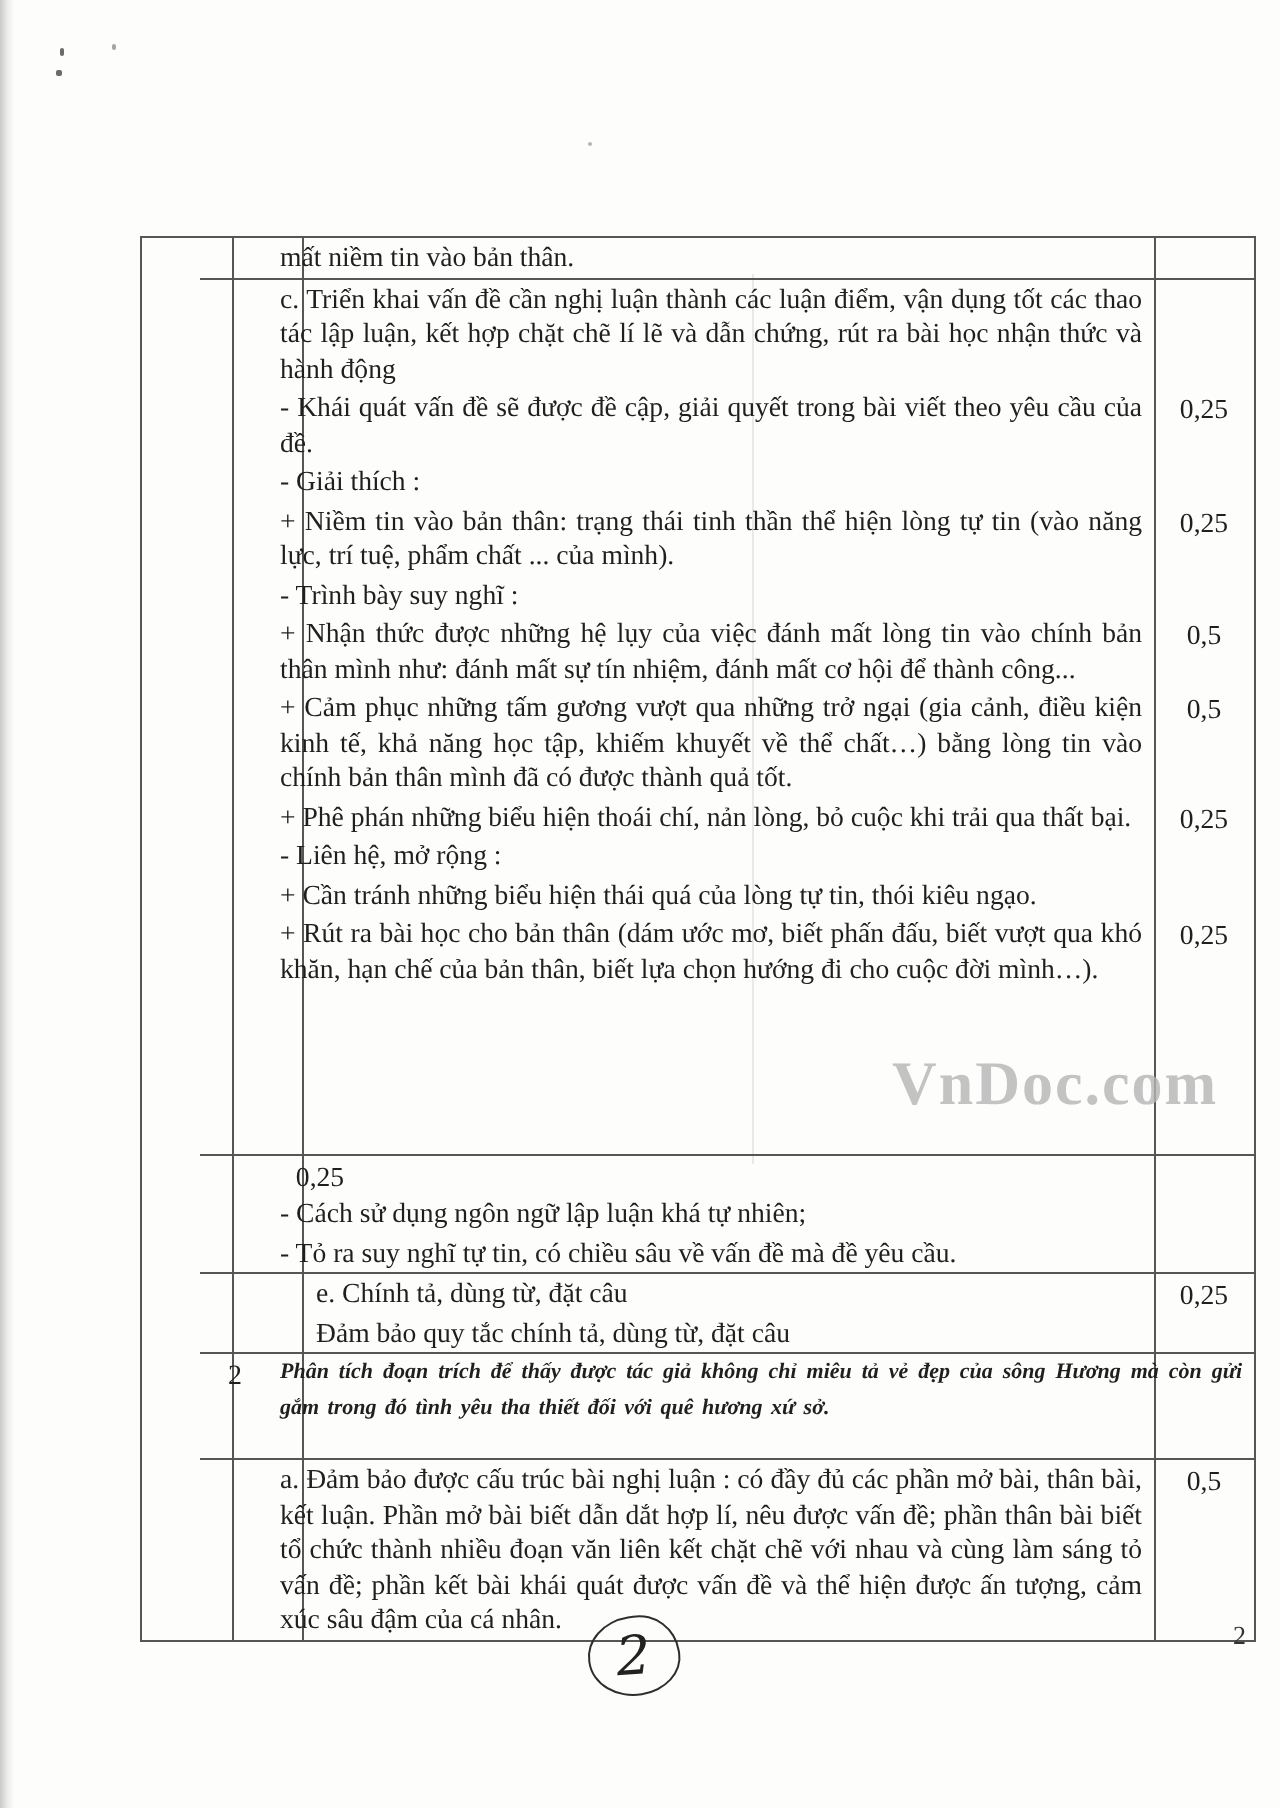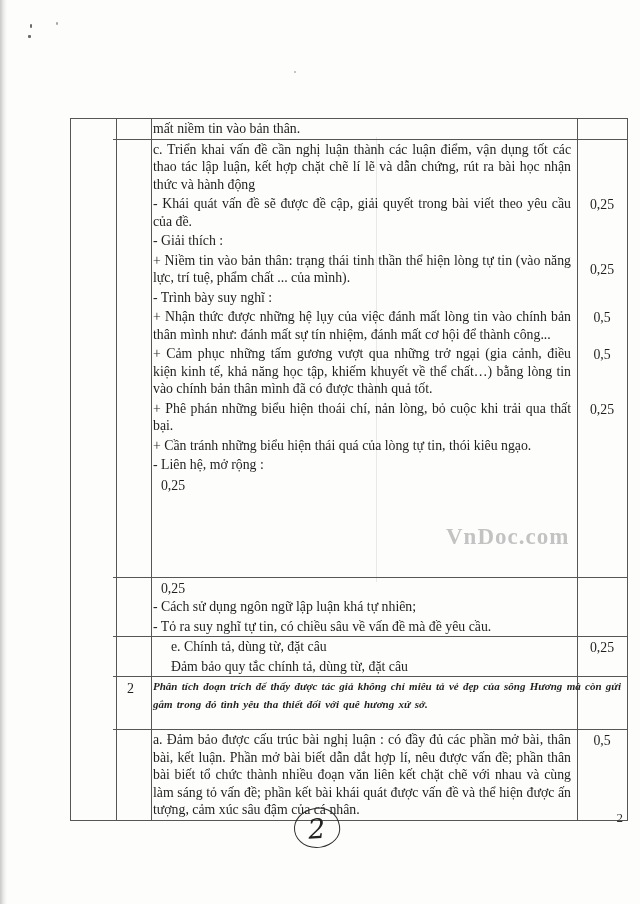--- a/index.html
+++ b/index.html
@@ -19,38 +19,38 @@
   #rubric-table{
     position:absolute;left:70px;top:118px;width:556px;
     border:1px solid #565656;
     font-size:13.8px;line-height:17.5px;
   }
   .col1-lane{position:absolute;left:0;top:0;bottom:0;width:45px;border-right:1px solid #565656;}
   .vline{position:absolute;top:0;bottom:0;width:1px;background:#565656;}
   .vline.c23{left:80px;}
   .vline.cpts{left:506px;}
   .artifact-vline{position:absolute;left:305px;top:18px;height:445px;width:1px;background:rgba(60,60,60,.10);}
-  #table-rows{margin-left:42px;position:relative;}
+  #table-rows{margin-left:29px;position:relative;}
   .trow{display:flex;}
   .trow + .trow{border-top:1px solid #565656;}
   .num-cell{width:35px;flex:0 0 35px;text-align:center;padding-top:3px;font-size:14px;}
   .content-cell{flex:1;display:flex;flex-direction:column;min-width:0;}
   .group{display:flex;}
-  .group.vc{align-items:center;}
+  .group.vc{align-items:flex-start;}
   .gtext{flex:1;padding:1px 6px 1px 5px;text-align:justify;min-width:0;}
   .gtext.single{text-align:left;}
   .gscore{width:50px;flex:0 0 50px;text-align:center;padding-top:2px;}
   .trow.bold .gtext{font-weight:700;font-size:11px;line-height:17.6px;word-spacing:1.5px;font-style:italic;}
   .trow.bold .gscore{font-weight:700;}
 
   
   #watermark{
     position:absolute;left:446px;top:524px;z-index:5;
     font-family:"Liberation Serif","DejaVu Serif",serif;
-    font-weight:700;font-size:23px;letter-spacing:1px;
+    font-weight:700;font-size:31px;letter-spacing:1px;
     color:#b5b5b5;opacity:.8;pointer-events:none;white-space:nowrap;
   }
 
   
   #hand-mark{position:absolute;left:294px;top:808px;width:46px;height:42px;}
   .hand-circle{
     width:44px;height:38px;border:1.7px solid #2e2e2e;
     border-radius:52% 46% 50% 54% / 50% 54% 46% 52%;
     transform:rotate(-9deg);
     display:flex;align-items:center;justify-content:center;
@@ -117,28 +117,29 @@
             </div>
             <div class="group">
               <div class="gtext">+ Cảm phục những tấm gương vượt qua những trở ngại (gia cảnh, điều kiện kinh tế, khả năng học tập, khiếm khuyết về thể chất…) bằng lòng tin vào chính bản thân mình đã có được thành quả tốt.</div>
               <div class="gscore">0,5</div>
             </div>
             <div class="group">
               <div class="gtext">+ Phê phán những biểu hiện thoái chí, nản lòng, bỏ cuộc khi trải qua thất bại.</div>
               <div class="gscore">0,25</div>
             </div>
             <div class="group">
+              <div class="gtext single">- Liên hệ, mở rộng :</div>
+              <div class="gscore"></div>
+            </div>
+            <div class="group">
               <div class="gtext single">+ Cần tránh những biểu hiện thái quá của lòng tự tin, thói kiêu ngạo.</div>
               <div class="gscore"></div>
             </div>
             <div class="group">
-              <div class="gtext single">- Liên hệ, mở rộng :</div>
-              <div class="gscore"></div>
-            </div>
-            <div class="group">
+              <div class="gtext">+ Rút ra bài học cho bản thân (dám ước mơ, biết phấn đấu, biết vượt qua khó khăn, hạn chế của bản thân, biết lựa chọn hướng đi cho cuộc đời mình…).</div>
               <div class="gscore">0,25</div>
             </div>
           </div>
         </div>
         <div class="trow" style="min-height: 50px;">
           <div class="num-cell"></div>
           <div class="content-cell">
             <div class="group">
               <div class="gscore">0,25</div>
             </div>

